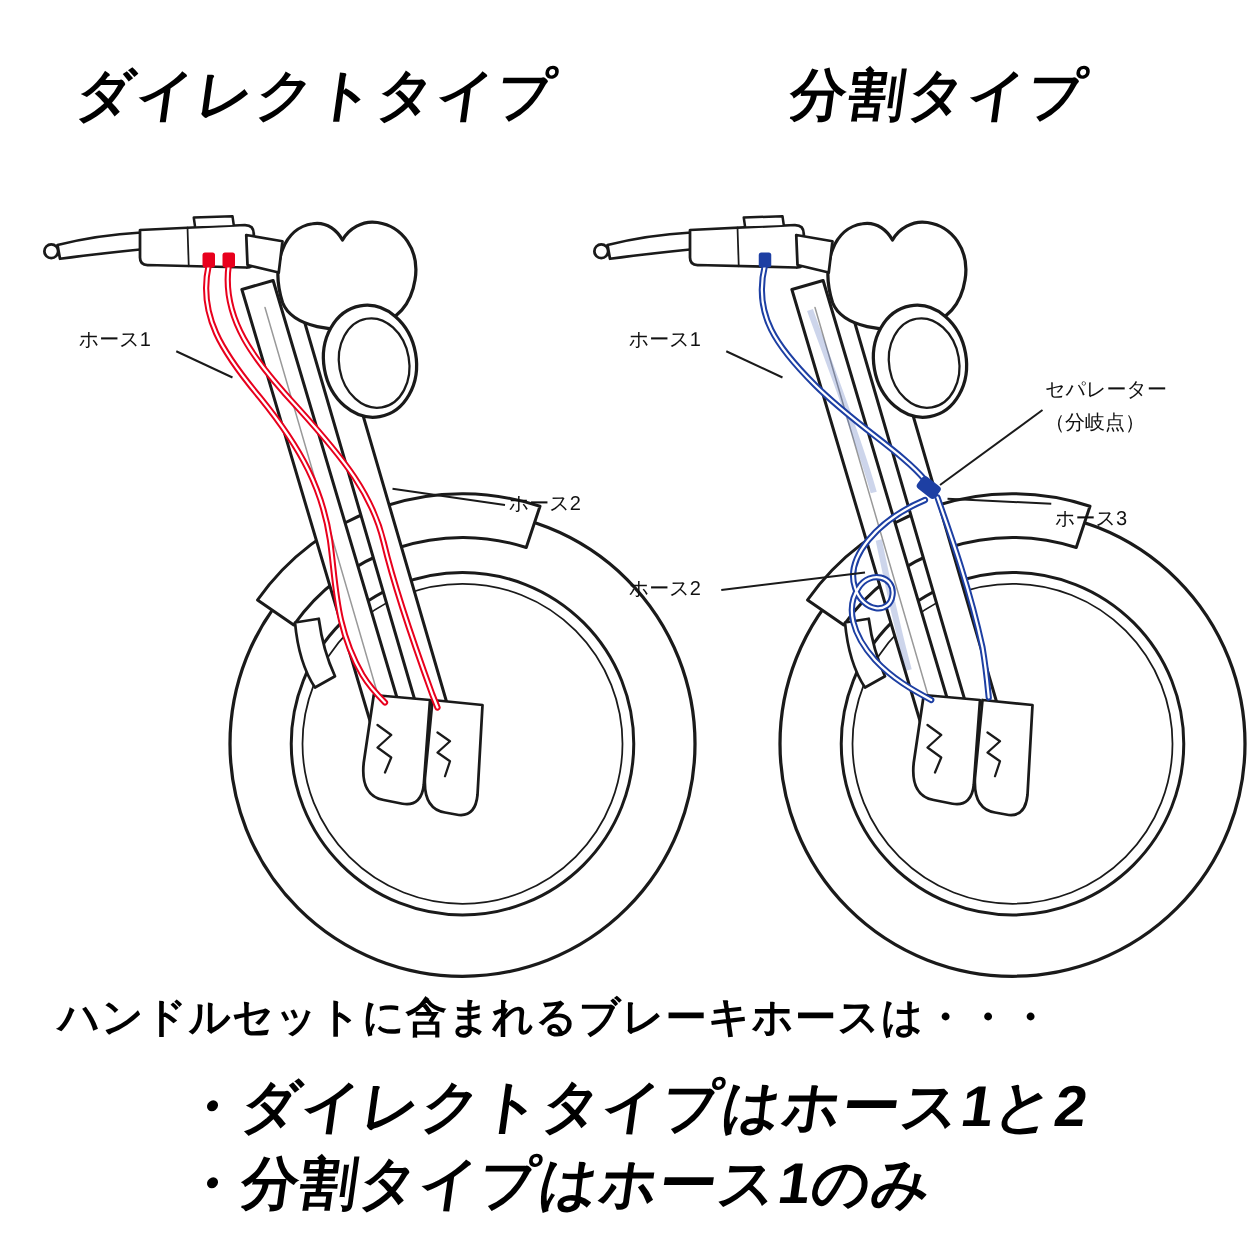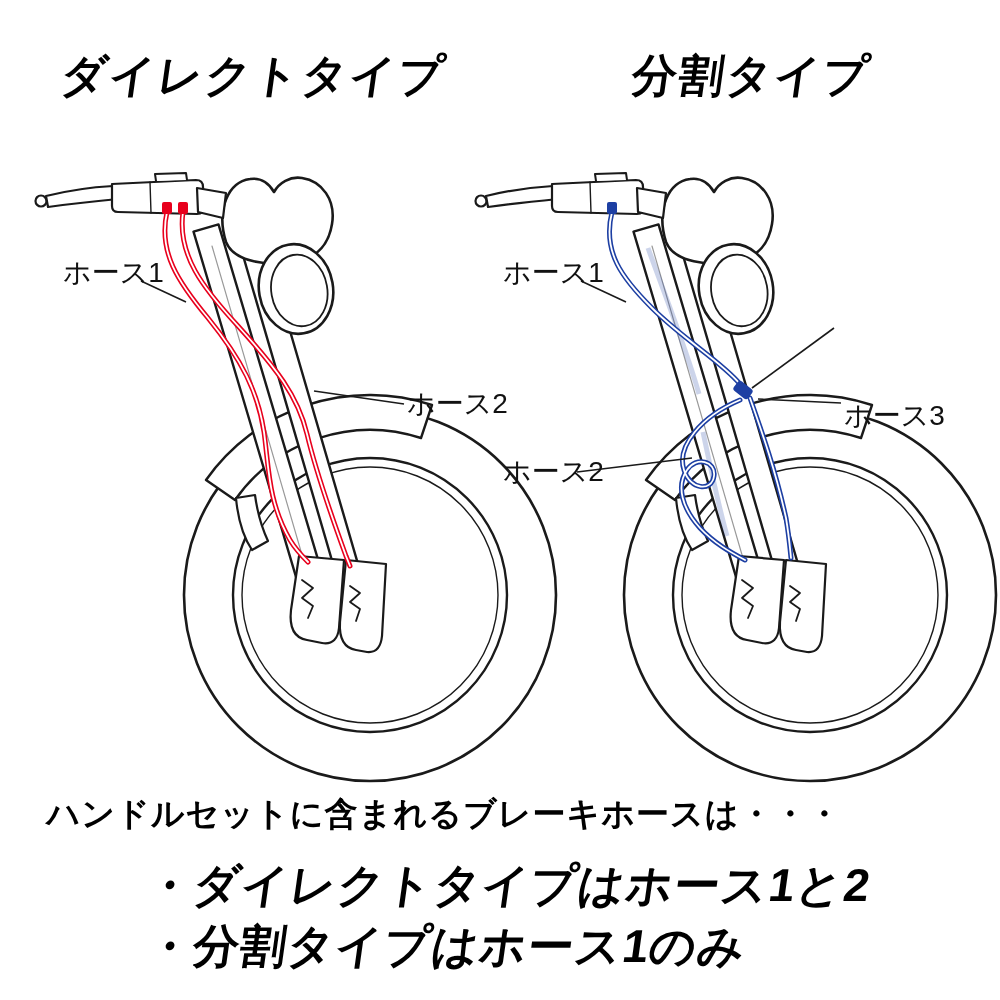--- a/index.html
+++ b/index.html
@@ -2,21 +2,21 @@
 <html><head>
 <meta charset="utf-8">
 <style>
   html,body{margin:0;padding:0;background:#fff;}
   .canvas{position:relative;width:1000px;height:1000px;background:#fff;overflow:hidden;
           font-family:"Liberation Sans","DejaVu Sans",sans-serif;color:#000;}
   .heading{position:absolute;font-size:45px;font-weight:900;letter-spacing:2px;
            transform:skewX(-8deg);transform-origin:left bottom;white-space:nowrap;}
   .heading.left{left:57px;top:46px;}
   .heading.right{left:628px;top:46px;}
-  .lbl{position:absolute;font-size:28px;font-weight:500;color:#111;white-space:pre-line;line-height:26px;}
+  .lbl{position:absolute;font-size:16px;font-weight:500;color:#111;white-space:pre-line;line-height:26px;}
   .footer-intro{position:absolute;left:0;top:792px;width:888px;text-align:center;
                 font-size:33px;font-weight:800;letter-spacing:1px;}
   .bullet{position:absolute;left:142px;font-size:46px;font-weight:900;letter-spacing:1px;
           transform:skewX(-8deg);transform-origin:left bottom;white-space:nowrap;}
   .bullet.b1{top:855px;}
   .bullet.b2{top:916px;}
   svg{position:absolute;left:0;top:0;}
 </style>
 </head>
 <body>
@@ -106,20 +106,22 @@
       <line x1="581" y1="281" x2="626" y2="302"></line>
       <line x1="834" y1="328" x2="752" y2="388"></line>
       <line x1="841" y1="403" x2="758" y2="399"></line>
       <line x1="577" y1="472" x2="692" y2="458"></line>
     </g>
   </svg>
 
   <div class="lbl" style="left:63px;top:260px;">ホース1</div>
   <div class="lbl" style="left:407px;top:391px;">ホース2</div>
   <div class="lbl" style="left:503px;top:260px;">ホース1</div>
+  <div class="lbl" style="left:836px;top:300px;">セパレーター
+（分岐点）</div>
   <div class="lbl" style="left:844px;top:403px;">ホース3</div>
   <div class="lbl" style="left:503px;top:459px;">ホース2</div>
 
   <div class="footer-intro">ハンドルセットに含まれるブレーキホースは・・・</div>
   <div class="bullet b1">・ダイレクトタイプはホース1と2</div>
   <div class="bullet b2">・分割タイプはホース1のみ</div>
 
 </div>
 
 </body></html>

